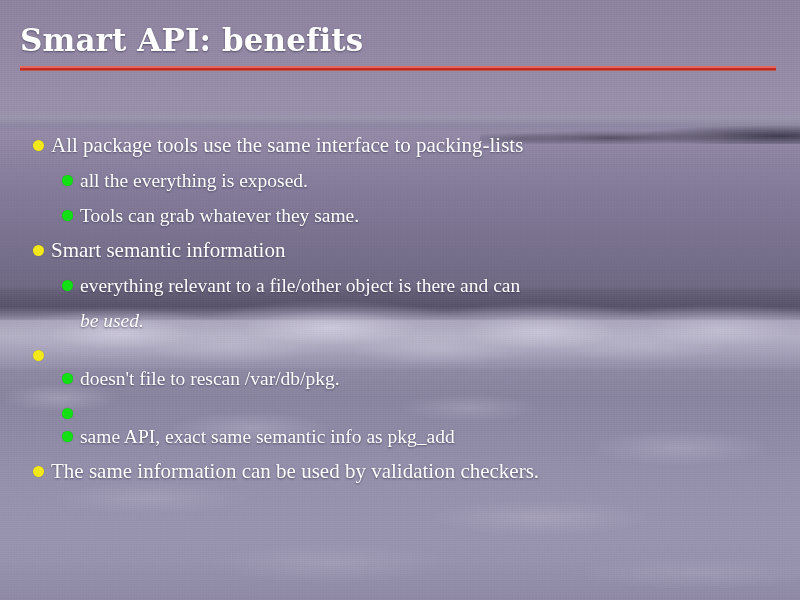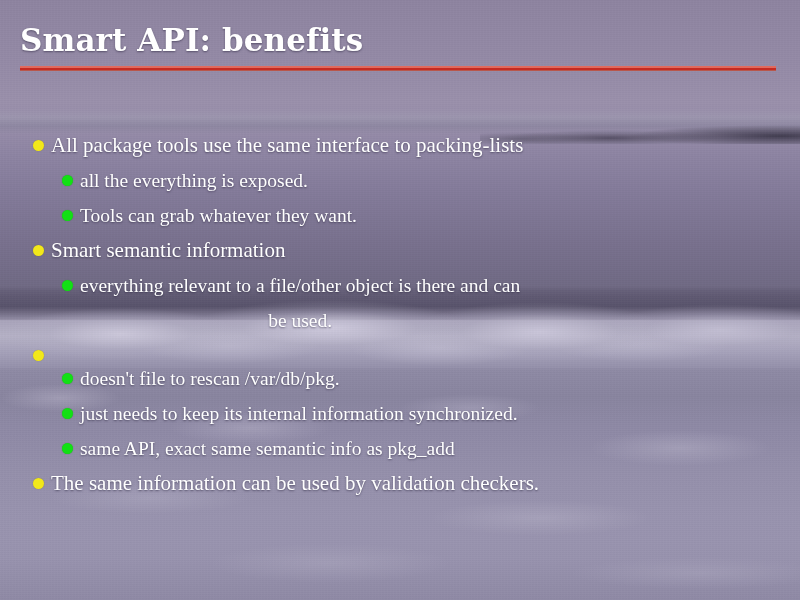--- a/index.html
+++ b/index.html
@@ -210,27 +210,27 @@
     width: 11px;
     height: 11px;
     background: #12e014;
     margin-top: 12px;
     margin-right: 7px;
     box-shadow: 0 0 1px rgba(20,110,20,0.6);
   }
 
   .btext {
     display: block;
-    text-align: center;
   }
 
   
   .btext .cont {
     display: block;
     padding-left: 0;
+    font-style: italic;
   }
 </style>
 </head>
 <body>
 
 <div id="slide">
 
   <div class="bg-layer bg-base"></div>
   <div class="bg-layer bg-horizon"></div>
   <div class="bg-layer bg-island"></div>
@@ -249,40 +249,39 @@
         <div class="bullet-row lvl1">
           <span class="dot"></span>
           <span class="btext">All package tools use the same interface to packing-lists</span>
         </div>
         <div class="bullet-row lvl2">
           <span class="dot"></span>
           <span class="btext">all the everything is exposed.</span>
         </div>
         <div class="bullet-row lvl2">
           <span class="dot"></span>
-          <span class="btext">Tools can grab whatever they want.</span>
+          <span class="btext">Tools can grab whatever they same.</span>
         </div>
         <div class="bullet-row lvl1">
           <span class="dot"></span>
           <span class="btext">Smart semantic information</span>
         </div>
         <div class="bullet-row lvl2">
           <span class="dot"></span>
           <span class="btext">everything relevant to a file/other object is there and can<span class="cont">be used.</span></span>
         </div>
         <div class="bullet-row lvl1">
           <span class="dot"></span>
         </div>
         <div class="bullet-row lvl2">
           <span class="dot"></span>
           <span class="btext">doesn't file to rescan /var/db/pkg.</span>
         </div>
         <div class="bullet-row lvl2">
           <span class="dot"></span>
-          <span class="btext">just needs to keep its internal information synchronized.</span>
         </div>
         <div class="bullet-row lvl2">
           <span class="dot"></span>
           <span class="btext">same API, exact same semantic info as pkg_add</span>
         </div>
         <div class="bullet-row lvl1">
           <span class="dot"></span>
           <span class="btext">The same information can be used by validation checkers.</span>
         </div>
       </div>

